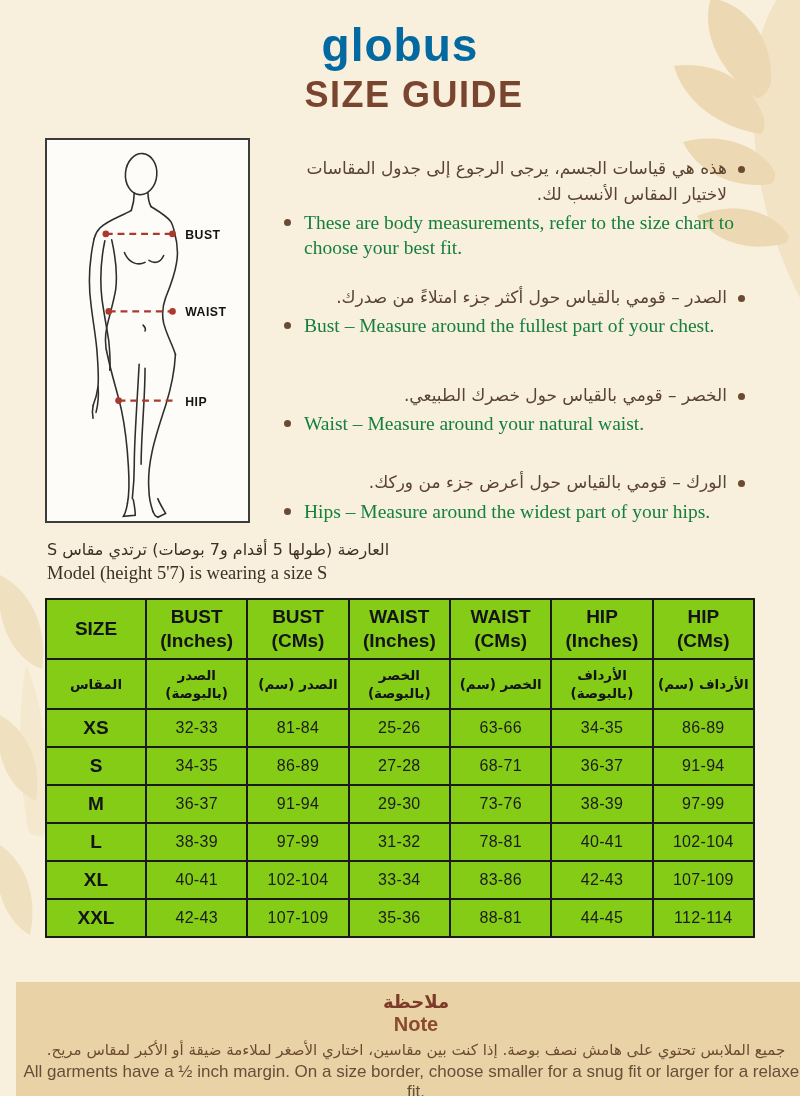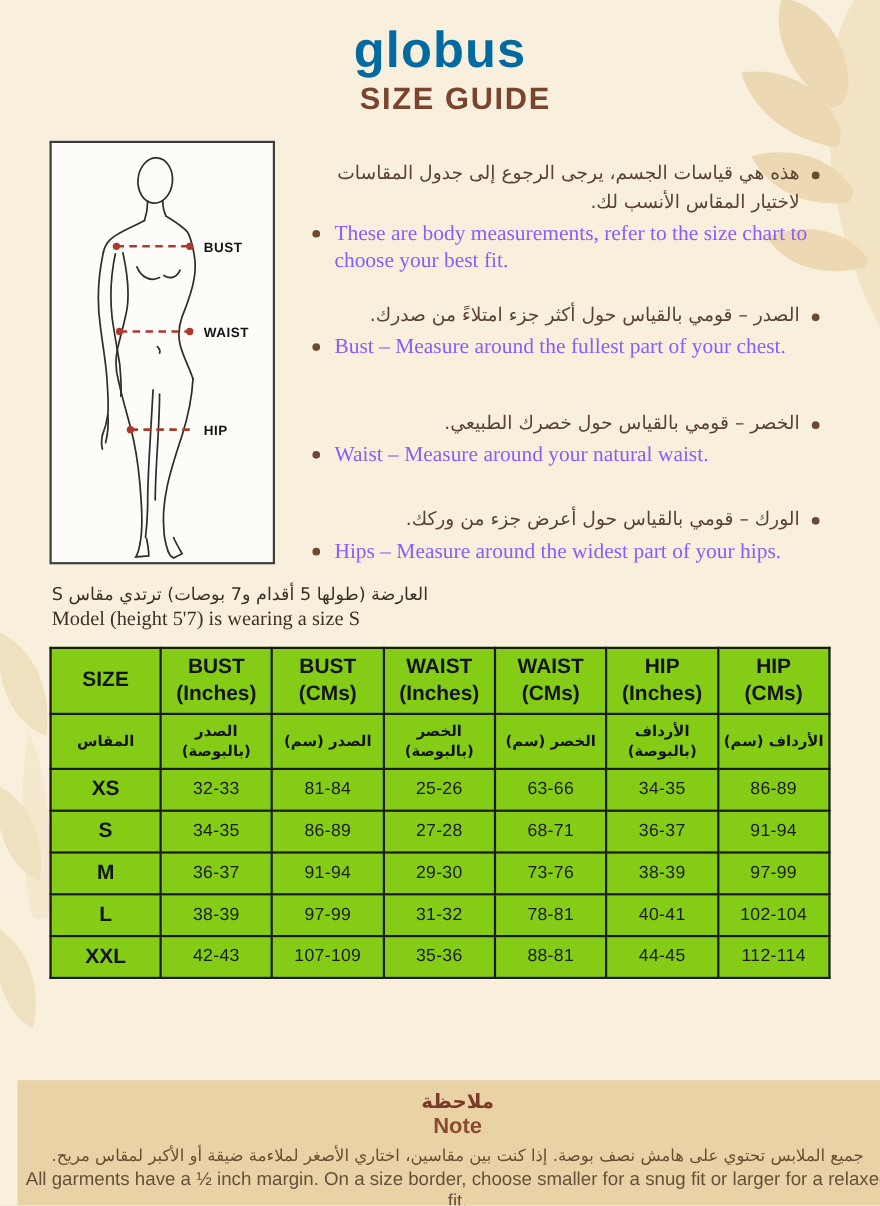--- a/index.html
+++ b/index.html
@@ -10,21 +10,21 @@
   }
   .deco { position:absolute; pointer-events:none; }
   .deco-tr { top:0; right:0; }
   .deco-left { top:545px; left:0; opacity:.8; }
 
   .brand {
     text-align:center; padding-top:18px; font-size:46px; font-weight:600;
     color:#0369a1; letter-spacing:1px; position:relative;
   }
   .page-title {
-    text-align:center; font-size:28px; font-weight:800; color:#7a452f;
+    text-align:center; font-size:36px; font-weight:800; color:#7a452f;
     letter-spacing:1.5px; margin-top:2px; position:relative;margin-left:28px;
   }
 
   .content-row { display:flex; margin:22px 45px 0 45px; position:relative; }
   .figure-box {
     width:205px; height:385px; background:#fefcf8; border:2px solid #3c3c3c;
     flex:none; box-sizing:border-box;
   }
   .figure-box svg { display:block; }
 
@@ -33,21 +33,21 @@
   .instruction.g3 { margin-top:44px; }
   .instruction.g4 { margin-top:34px; }
   .line-ar {
     direction:rtl; text-align:right; position:relative; padding-right:26px;
     font-family:"DejaVu Sans", sans-serif; font-size:17px; line-height:1.5;
     color:#5a4331;
   }
   .line-en {
     position:relative; padding-left:26px; margin-top:3px;
     font-family:"Liberation Serif", serif; font-size:19.5px; line-height:1.3;
-    color:#8b5cf6;
+    color:#15803d;
   }
   .bullet {
     position:absolute; top:9px; width:7px; height:7px; border-radius:50%;
     background:#6b4a32;
   }
   .line-ar .bullet { right:8px; top:10px; }
   .line-en .bullet { left:6px; }
 
   .model-note { margin:14px 45px 0 47px; position:relative; }
   .model-ar {
@@ -293,20 +293,29 @@
       <tr>
         <td class="size-cell">L</td>
         <td class="val-cell">38-39</td>
         <td class="val-cell">97-99</td>
         <td class="val-cell">31-32</td>
         <td class="val-cell">78-81</td>
         <td class="val-cell">40-41</td>
         <td class="val-cell">102-104</td>
       </tr>
       <tr>
+        <td class="size-cell">XL</td>
+        <td class="val-cell">40-41</td>
+        <td class="val-cell">102-104</td>
+        <td class="val-cell">33-34</td>
+        <td class="val-cell">83-86</td>
+        <td class="val-cell">42-43</td>
+        <td class="val-cell">107-109</td>
+      </tr>
+      <tr>
         <td class="size-cell">XXL</td>
         <td class="val-cell">42-43</td>
         <td class="val-cell">107-109</td>
         <td class="val-cell">35-36</td>
         <td class="val-cell">88-81</td>
         <td class="val-cell">44-45</td>
         <td class="val-cell">112-114</td>
       </tr>
     </tbody>
   </table>

